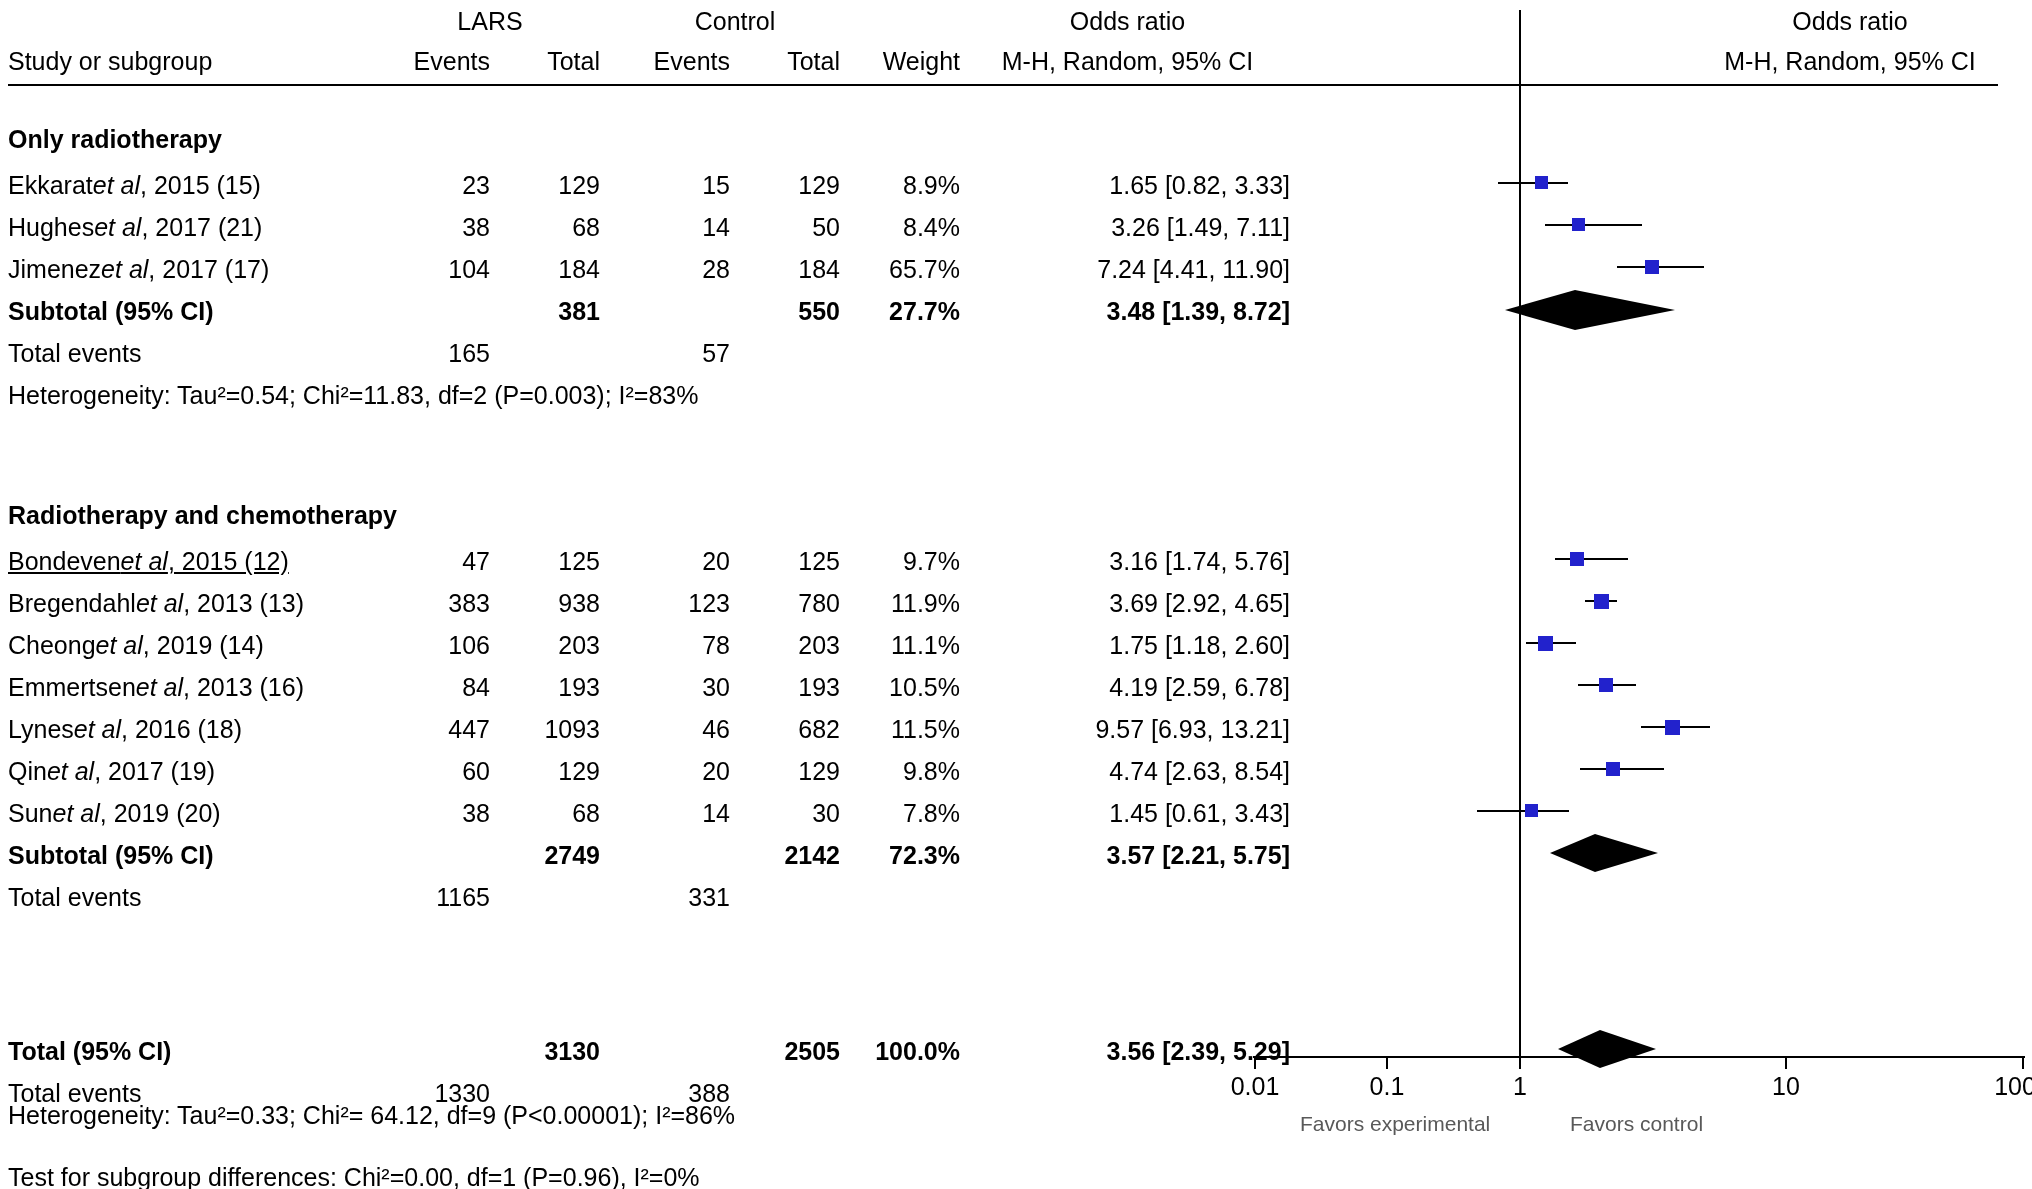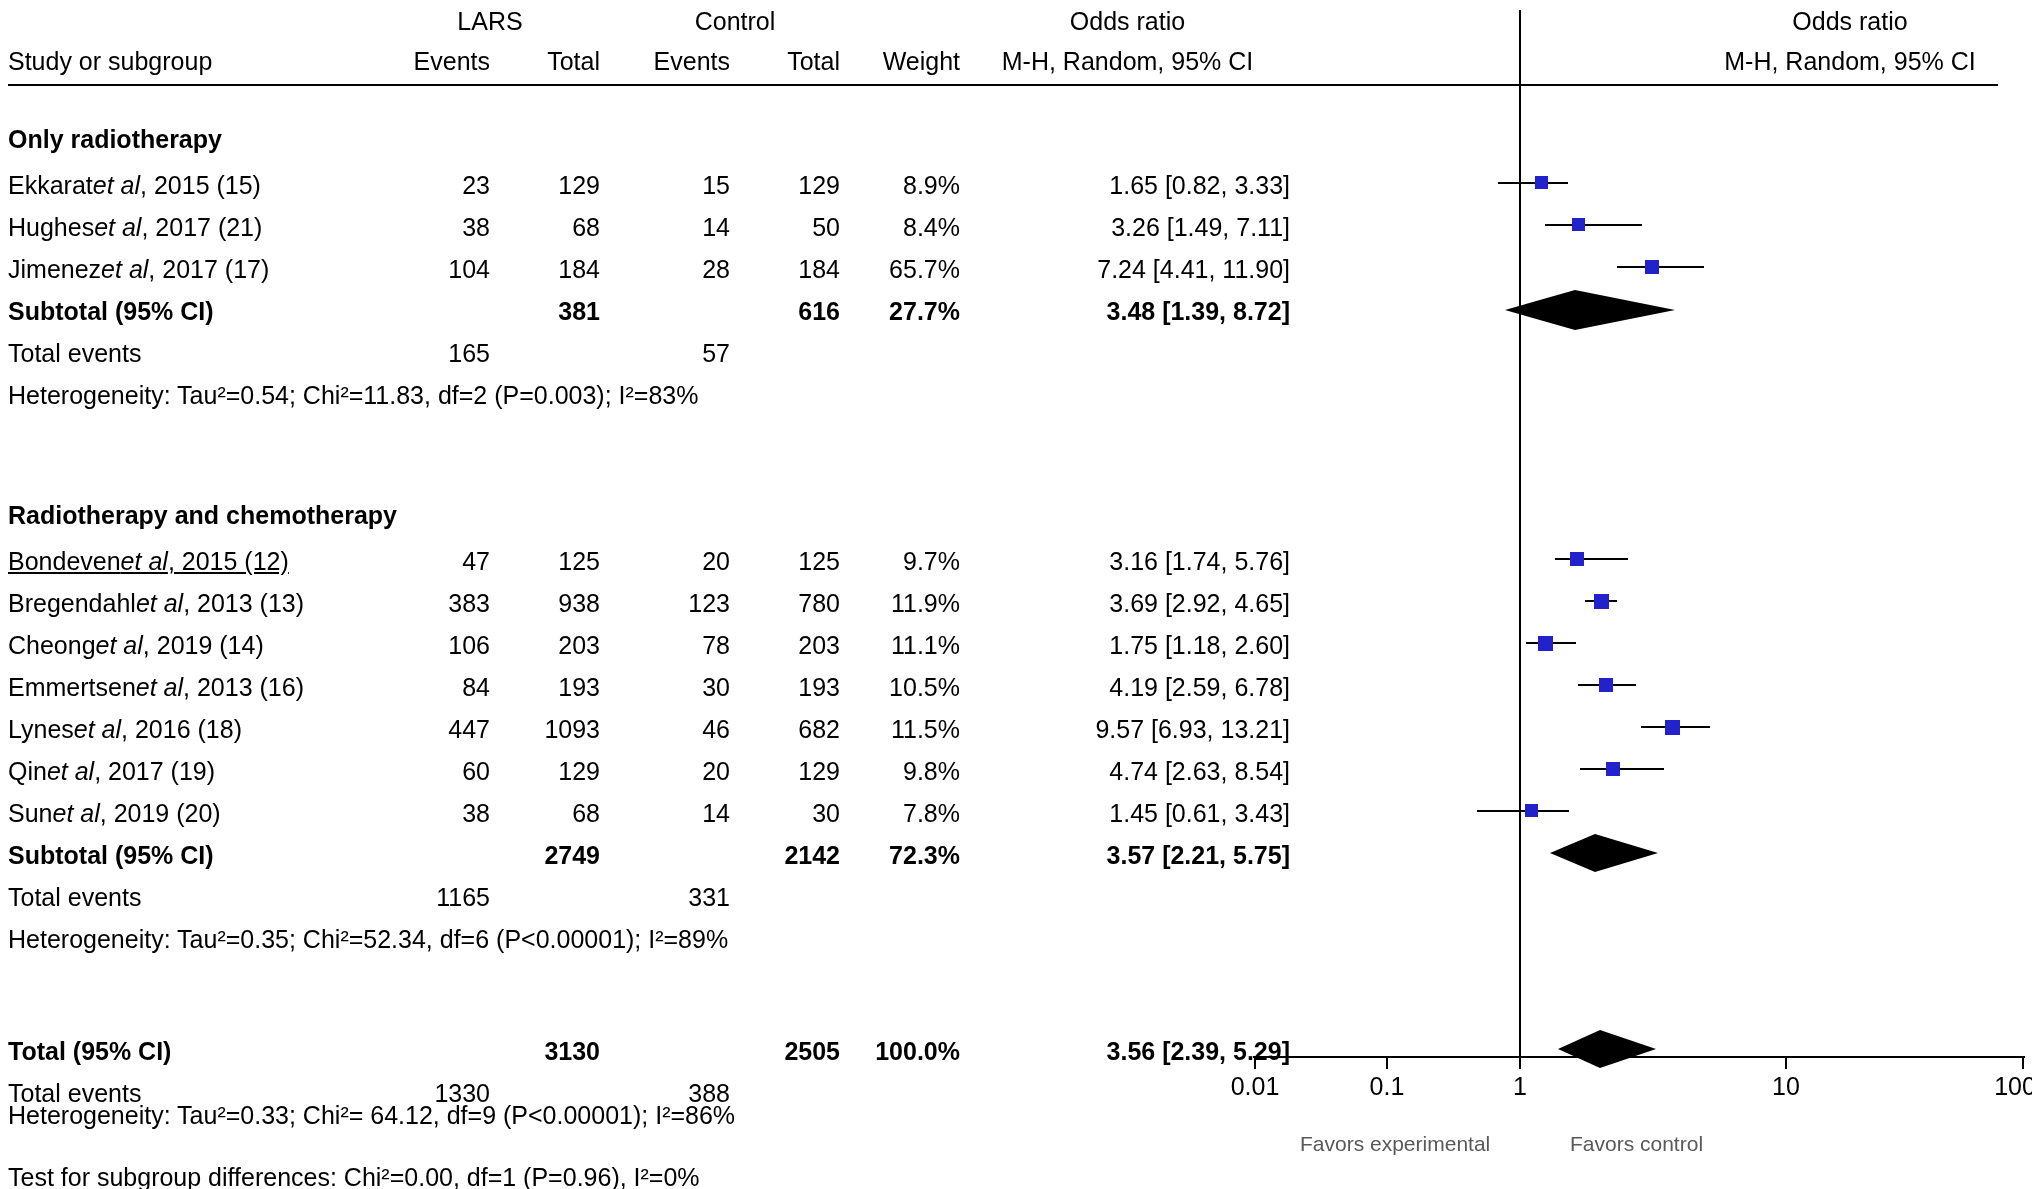--- a/index.html
+++ b/index.html
@@ -34,21 +34,21 @@
   .c-or { left:975px; width:315px; text-align:right; }
 
   .hdr-c-lars    { left:395px;  width:190px; text-align:center; }
   .hdr-c-control { left:635px;  width:200px; text-align:center; }
   .hdr-or1 { left:965px;  width:325px; text-align:center; }
   .hdr-or2 { left:1620px; width:460px; text-align:center; }
   .axis-line { position:absolute; background:#000; }
   .vline { width:2px; background:#000; }
   .tick { position:absolute; width:2px; height:11px; background:#000; }
   .tick-lbl { position:absolute; font-size:25px; text-align:center; width:120px; }
-  .axis-note { position:absolute; font-size:21px; color:#595959; white-space:nowrap;margin-top:20px; }
+  .axis-note { position:absolute; font-size:21px; color:#595959; white-space:nowrap; }
   .ci { position:absolute; height:2px; background:#000; }
   .marker { position:absolute; background:#2222cc; }
 </style>
 </head>
 <body>
 
 <div class="plot-wrap">
 
   <div class="tbl">
     <div class="hdr-row">
@@ -91,21 +91,21 @@
   <div class="cell c-study" style="top:254px;"><span>Jimenez</span><span class="it">et al</span><span>, 2017 (17)</span></div>
   <div class="cell c-e1" style="top:254px;">104</div>
   <div class="cell c-t1" style="top:254px;">184</div>
   <div class="cell c-e2" style="top:254px;">28</div>
   <div class="cell c-t2" style="top:254px;">184</div>
   <div class="cell c-w" style="top:254px;">65.7%</div>
   <div class="cell c-or" style="top:254px;">7.24 [4.41, 11.90]</div>
 
   <div class="cell b c-study" style="top:296px;">Subtotal (95% CI)</div>
   <div class="cell b c-t1" style="top:296px;">381</div>
-  <div class="cell b c-t2" style="top:296px;">616</div>
+  <div class="cell b c-t2" style="top:296px;">550</div>
   <div class="cell b c-w" style="top:296px;">27.7%</div>
   <div class="cell b c-or" style="top:296px;">3.48 [1.39, 8.72]</div>
 
   <div class="cell c-study" style="top:338px;">Total events</div>
   <div class="cell c-e1" style="top:338px;">165</div>
   <div class="cell c-e2" style="top:338px;">57</div>
 
   <div class="cell c-study" style="top:380px;">Heterogeneity: Tau²=0.54; Chi²=11.83, df=2 (P=0.003); I²=83%</div>
 
   <div class="cell b c-study" style="top:500px;">Radiotherapy and chemotherapy</div>
@@ -169,21 +169,20 @@
   <div class="cell b c-study" style="top:840px;">Subtotal (95% CI)</div>
   <div class="cell b c-t1" style="top:840px;">2749</div>
   <div class="cell b c-t2" style="top:840px;">2142</div>
   <div class="cell b c-w" style="top:840px;">72.3%</div>
   <div class="cell b c-or" style="top:840px;">3.57 [2.21, 5.75]</div>
 
   <div class="cell c-study" style="top:882px;">Total events</div>
   <div class="cell c-e1" style="top:882px;">1165</div>
   <div class="cell c-e2" style="top:882px;">331</div>
 
-  <div class="cell c-study" style="top:924px;">Heterogeneity: Tau²=0.35; Chi²=52.34, df=6 (P&lt;0.00001); I²=89%</div>
 
   <div class="cell b c-study" style="top:1036px;">Total (95% CI)</div>
   <div class="cell b c-t1" style="top:1036px;">3130</div>
   <div class="cell b c-t2" style="top:1036px;">2505</div>
   <div class="cell b c-w" style="top:1036px;">100.0%</div>
   <div class="cell b c-or" style="top:1036px;">3.56 [2.39, 5.29]</div>
 
   <div class="cell c-study" style="top:1078px;">Total events</div>
   <div class="cell c-e1" style="top:1078px;">1330</div>
   <div class="cell c-e2" style="top:1078px;">388</div>

